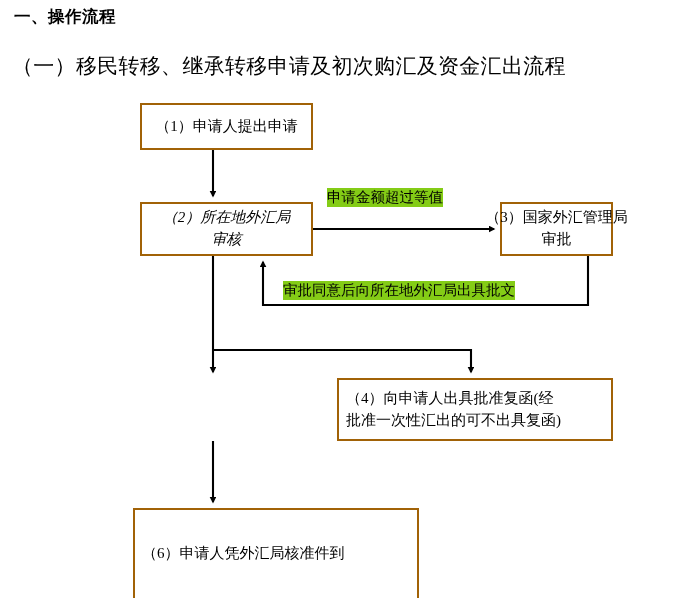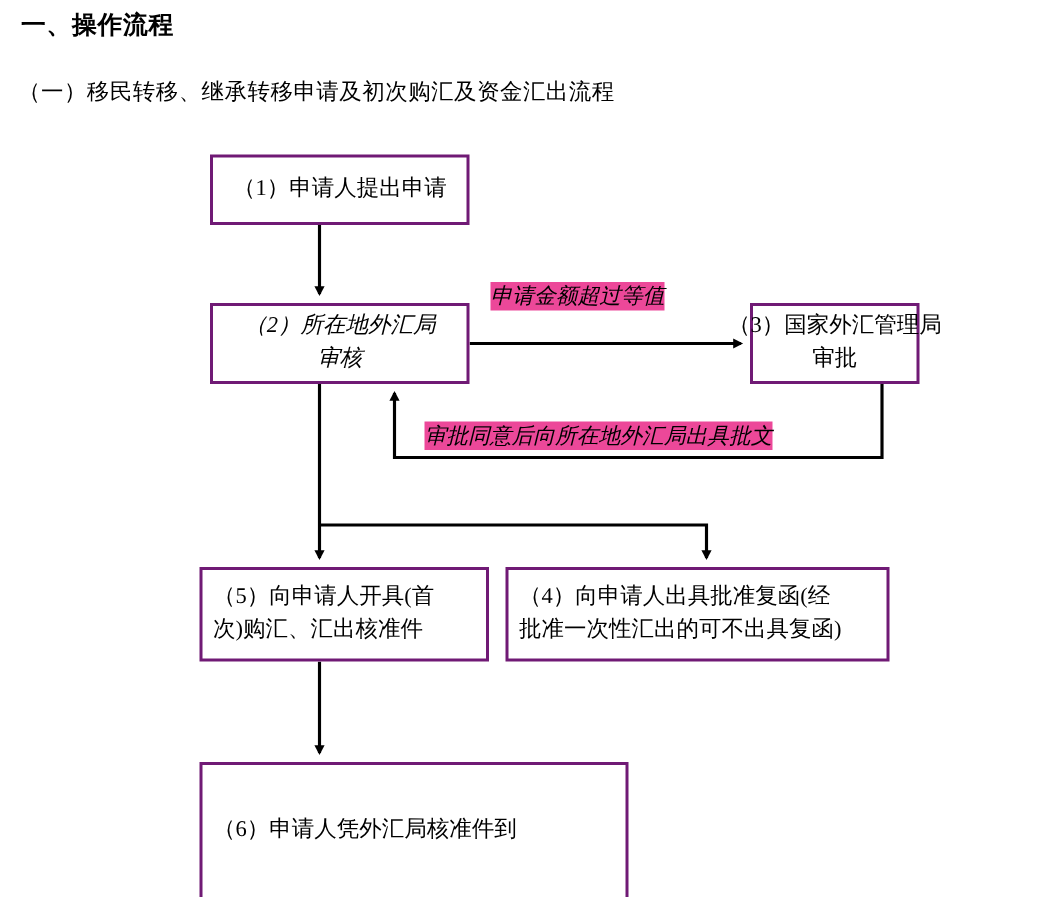--- a/index.html
+++ b/index.html
@@ -28,70 +28,69 @@
     top: 6px;
     font-size: 16.5px;
     font-weight: bold;
     letter-spacing: 0.5px;
     white-space: nowrap;
   }
   .heading-2 {
     position: absolute;
     left: 12px;
     top: 52px;
-    font-size: 15px;
+    font-size: 21px;
     font-weight: normal;
     letter-spacing: 0.3px;
     white-space: nowrap;
   }
 
   
   #flow {
     position: absolute;
     left: 0;
     top: 0;
     width: 691px;
     height: 598px;
   }
 
   .node {
     position: absolute;
-    border: 2px solid #701a75;
+    border: 2px solid #a16207;
     background: #ffffff;
     box-sizing: border-box;
     display: flex;
     flex-direction: column;
     justify-content: center;
     font-size: 15px;
     line-height: 1.45;
     z-index: 3;
     white-space: nowrap;
   }
   .node .ln { display: block; }
   .node.center { align-items: center; text-align: center; }
   .node.left   { align-items: flex-start; text-align: left; padding-left: 7px; }
 
   
   #node-1 { left: 140px; top: 103px;  width: 173px; height: 47px; }
   #node-2 { left: 140px; top: 202px;  width: 173px; height: 54px; font-style: italic; }
   #node-3 { left: 500px; top: 202px;  width: 113px; height: 54px; }
   #node-5 { left: 133px; top: 378px;  width: 193px; height: 63px; }
-  #node-4 { left: 337px; top: 378px;  width: 256px; height: 63px; }
+  #node-4 { left: 337px; top: 378px;  width: 276px; height: 63px; }
   #node-6 { left: 133px; top: 508px;  width: 286px; height: 92px; }
 
   #node-3 { padding-left: 0; text-align: center; }
 
   
   .edge-label {
     position: absolute;
     font-size: 14.5px;
     white-space: nowrap;
     z-index: 4;
-    background: #ec4899;
-    font-style: italic;
+    background: #84cc16;
   }
   #label-over { left: 327px; top: 188px; }
   #label-under { left: 347px; top: 230px; }
   #label-return { left: 283px; top: 281px; }
 
   svg.lines {
     position: absolute;
     left: 0;
     top: 0;
     width: 691px;
@@ -136,24 +135,20 @@
     <div class="node center" id="node-2">
       <span class="ln">（2）所在地外汇局</span>
       <span class="ln">审核</span>
     </div>
 
     <div class="node center" id="node-3">
       <span class="ln">（3）国家外汇管理局</span>
       <span class="ln">审批</span>
     </div>
 
-    <div class="node left" id="node-5">
-      <span class="ln">（5）向申请人开具(首</span>
-      <span class="ln">次)购汇、汇出核准件</span>
-    </div>
 
     <div class="node left" id="node-4">
       <span class="ln">（4）向申请人出具批准复函(经</span>
       <span class="ln">批准一次性汇出的可不出具复函)</span>
     </div>
 
     <div class="node left" id="node-6">
       <span class="ln">（6）申请人凭外汇局核准件到</span>
     </div>
 

